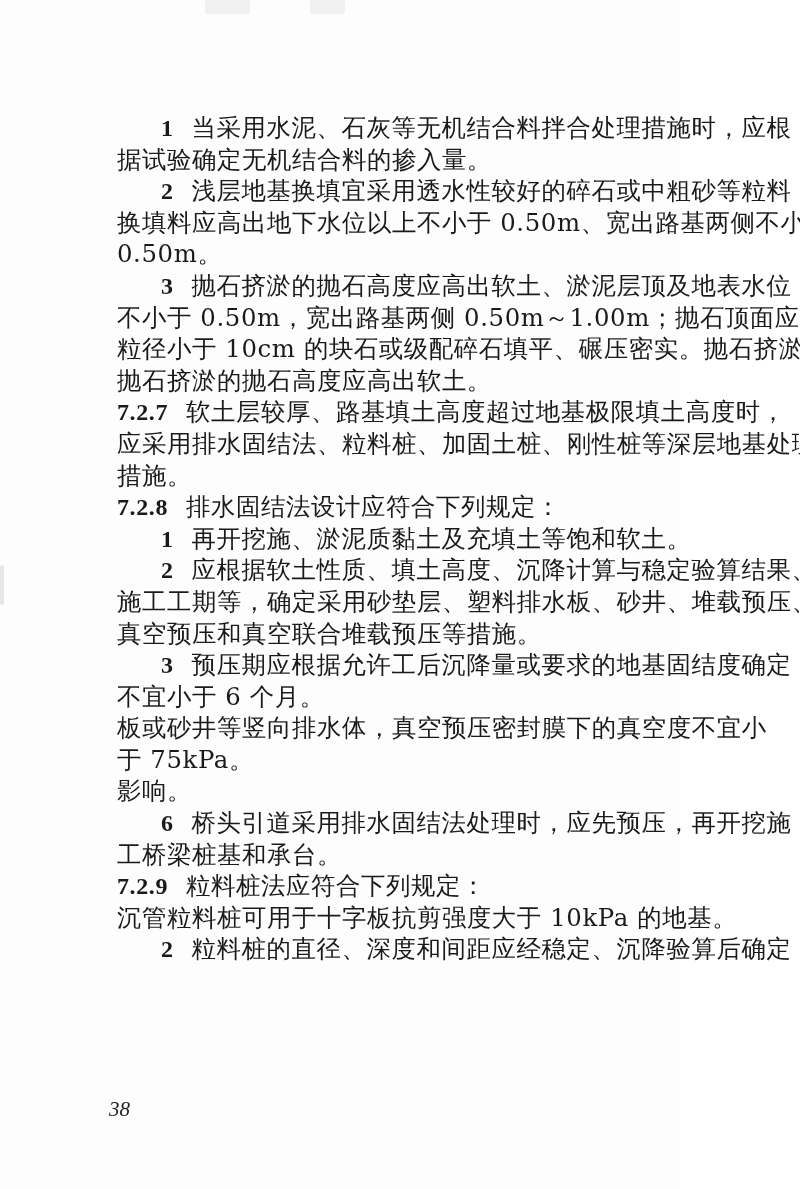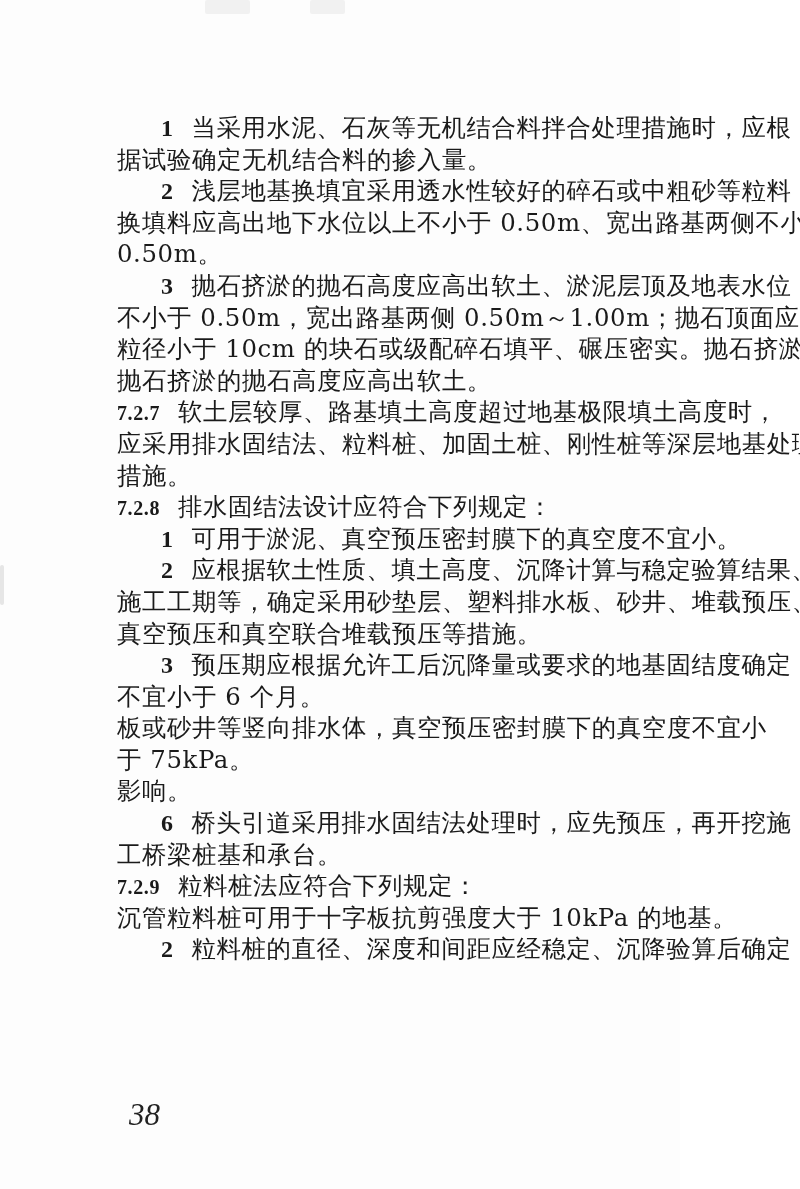--- a/index.html
+++ b/index.html
@@ -5,23 +5,23 @@
   html, body { margin: 0; padding: 0; background: #ffffff; }
   body { width: 800px; height: 1189px; position: relative; overflow: hidden;
          font-family: "DejaVu Serif", "Liberation Serif", serif; color: #1a1a1a; }
   .page { position: absolute; left: 0; top: 0; width: 680px; height: 1189px; background: #fdfdfd; }
   .body-text { position: absolute; left: 117px; top: 112px; width: 628px; }
   .line { height: 31.6px; line-height: 31.6px; font-size: 24.4px; white-space: nowrap;
           letter-spacing: 0.6px; overflow: visible; }
   .line.justify { text-align: justify; text-align-last: justify; }
   .indent { padding-left: 44px; }
   .num { font-weight: bold; font-family: "Liberation Serif", serif; margin-right: 18px; font-size: 24px; }
-  .clause-num { font-weight: bold; font-family: "Liberation Serif", serif; margin-right: 18px; font-size: 20px; }
-  .page-number { position: absolute; left: 129px; top: 1097px; font-style: italic;
-                 font-family: "Liberation Serif", serif; font-size: 31px; color: #222; }
+  .clause-num { font-weight: bold; font-family: "Liberation Serif", serif; margin-right: 18px; font-size: 24px; }
+  .page-number { position: absolute; left: 109px; top: 1097px; font-style: italic;
+                 font-family: "Liberation Serif", serif; font-size: 21px; color: #222; }
   .smudge { position: absolute; background: #f1f1f1; border-radius: 2px; }
 </style>
 </head>
 <body>
 
 <div class="page">
   <div class="smudge" style="left:205px;top:0;width:45px;height:14px;"></div>
   <div class="smudge" style="left:310px;top:0;width:35px;height:14px;"></div>
   <div class="smudge" style="left:0;top:565px;width:4px;height:40px;background:#e6e6e6;"></div>
 
@@ -32,21 +32,21 @@
       <div class="line justify"><span>换填料应高出地下水位以上不小于 0.50m、宽出路基两侧不小于</span></div>
       <div class="line"><span>0.50m。</span></div>
       <div class="line justify indent"><span class="num">3</span><span>抛石挤淤的抛石高度应高出软土、淤泥层顶及地表水位</span></div>
       <div class="line justify"><span>不小于 0.50m，宽出路基两侧 0.50m～1.00m；抛石顶面应采用</span></div>
       <div class="line justify"><span>粒径小于 10cm 的块石或级配碎石填平、碾压密实。抛石挤淤不</span></div>
       <div class="line"><span>抛石挤淤的抛石高度应高出软土。</span></div>
       <div class="line justify"><span class="clause-num">7.2.7</span><span>软土层较厚、路基填土高度超过地基极限填土高度时，</span></div>
       <div class="line justify"><span>应采用排水固结法、粒料桩、加固土桩、刚性桩等深层地基处理</span></div>
       <div class="line"><span>措施。</span></div>
       <div class="line"><span class="clause-num">7.2.8</span><span>排水固结法设计应符合下列规定：</span></div>
-      <div class="line indent"><span class="num">1</span><span>可用于淤泥、真空预压密封膜下的真空度不宜小。</span></div>
+      <div class="line indent"><span class="num">1</span><span>再开挖施、淤泥质黏土及充填土等饱和软土。</span></div>
       <div class="line justify indent"><span class="num">2</span><span>应根据软土性质、填土高度、沉降计算与稳定验算结果、</span></div>
       <div class="line justify"><span>施工工期等，确定采用砂垫层、塑料排水板、砂井、堆载预压、</span></div>
       <div class="line"><span>真空预压和真空联合堆载预压等措施。</span></div>
       <div class="line justify indent"><span class="num">3</span><span>预压期应根据允许工后沉降量或要求的地基固结度确定，</span></div>
       <div class="line"><span>不宜小于 6 个月。</span></div>
       <div class="line justify"><span>板或砂井等竖向排水体，真空预压密封膜下的真空度不宜小</span></div>
       <div class="line"><span>于 75kPa。</span></div>
       <div class="line"><span>影响。</span></div>
       <div class="line justify indent"><span class="num">6</span><span>桥头引道采用排水固结法处理时，应先预压，再开挖施</span></div>
       <div class="line"><span>工桥梁桩基和承台。</span></div>

